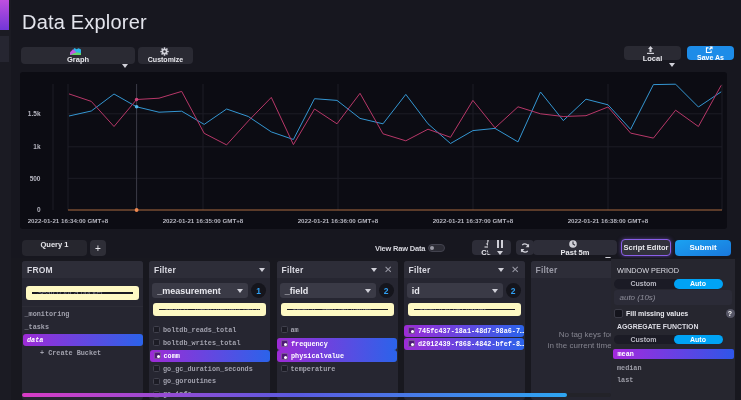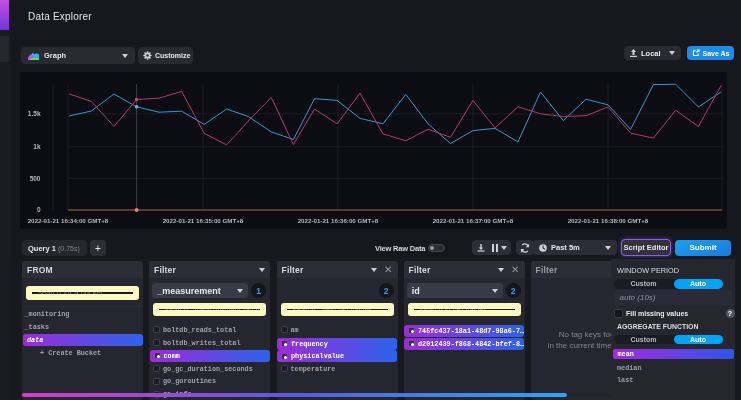--- a/index.html
+++ b/index.html
@@ -1,42 +1,42 @@
 <!DOCTYPE html>
 <html><head>
 <meta charset="utf-8">
 <style>
   * { margin:0; padding:0; box-sizing:border-box; }
   html,body { width:741px; height:400px; overflow:hidden; background:#17171f; }
   body { font-family:"Liberation Sans", sans-serif; position:relative; }
   .abs { position:absolute; }
   .btn svg { flex:none; }
   .btn { position:absolute; background:#2a2a33; border-radius:4px; color:#e7e7ec;
-         font-size:7.5px; font-weight:bold; display:flex; align-items:center; white-space:nowrap; }
+         font-size:7.5px; font-weight:bold; display:flex; align-items:center; white-space:nowrap;flex-direction:column; }
   .mono { font-family:"Liberation Mono", monospace; }
   .caret { width:0; height:0; border-left:3.5px solid transparent; border-right:3.5px solid transparent; border-top:4px solid #d0d0d8; display:inline-block; }
   .card { position:absolute; top:261px; width:121px; height:139px; background:#262631; border-radius:3px; overflow:hidden; }
   .cardhead { height:17px; background:#2d2d38; display:flex; align-items:center; padding:0 5px; color:#d8d8e0; font-size:8.5px; font-weight:bold; letter-spacing:0.2px; }
   .dd { position:absolute; left:3.3px; top:22.3px; width:96px; height:14.5px; background:#3a3a46; border-radius:3px; color:#e8e8ee; font-size:9px; font-weight:bold; display:flex; align-items:center; padding:0 5px; white-space:nowrap; }
   .badge { position:absolute; top:22px; left:102px; width:15px; height:15px; border-radius:50%; background:#15151c; color:#2f9ff2; font-size:8.5px; font-weight:bold; display:flex; align-items:center; justify-content:center; }
   .srch { position:absolute; left:4px; top:41.8px; width:113px; height:13.5px; background:#1a1a23; border:6px solid #fef9c3; border-radius:3px; color:#81818e; font-size:7.6px; font-style:italic; display:flex; align-items:center; padding:0 5px; white-space:nowrap; overflow:hidden; }
   .row { position:absolute; left:0; width:121px; height:12.7px; color:#a2a2ae; font-size:6.8px; font-weight:bold; display:flex; align-items:center; white-space:nowrap; overflow:hidden; }
   .row .cb { width:7px; height:7px; background:#1c1c25; border:1px solid #41414d; border-radius:1.5px; margin:0 3px 0 4px; flex:none; }
   .rowsel { position:absolute; left:0.5px; width:120px; height:12px; border-radius:3px; background:linear-gradient(90deg,#9d2bd6,#2b63ea); color:#fff; font-size:6.8px; font-weight:bold; display:flex; align-items:center; white-space:nowrap; overflow:hidden; }
   .rowsel .cb { width:7px; height:7px; background:rgba(20,10,40,.55); border:1px solid rgba(255,255,255,.25); border-radius:1.5px; margin:0 3px 0 4px; flex:none; position:relative; }
   .rowsel .cb:after { content:""; position:absolute; left:2px; top:2px; width:3px; height:3px; background:#fff; border-radius:50%; }
 </style>
 </head>
 <body>
 
 <div class="abs" style="left:0;top:0;width:11px;height:400px;background:#1b1b23;"></div>
 <div class="abs" style="left:0;top:0;width:9px;height:30px;background:linear-gradient(180deg,#c04fe0,#7136d8);"></div>
 <div class="abs" style="left:0;top:36px;width:9px;height:26px;background:#262631;"></div>
 
-<div class="abs" style="left:28px;top:11px;font-size:10px;font-weight:500;color:#e3e4ec;letter-spacing:0.2px;">Data Explorer</div>
+<div class="abs" style="left:22px;top:11px;font-size:20px;font-weight:500;color:#e3e4ec;letter-spacing:0.2px;">Data Explorer</div>
 
 <div class="btn" style="left:21px;top:47px;width:114px;height:17px;padding:0 7px;">
   <svg width="11" height="8" viewBox="0 0 11 8" style="margin-right:5px;">
     <polygon points="3.5,8 3.5,2 4.6,1 6.5,2.3 8.6,1.2 11,2.6 11,8" fill="#2cb5e8"></polygon>
     <polygon points="0,8 0,5.2 3,2.2 6,4.8 6,8" fill="#bf5ae0"></polygon>
     <polygon points="0.5,8 4,6.3 7,5.3 11,6.2 11,8" fill="#62d46a"></polygon>
   </svg>
   <span>Graph</span>
   <span class="caret" style="margin-left:auto;"></span>
 </div>
@@ -185,20 +185,21 @@
   <div class="row mono" style="top:62.5px;"><span class="cb"></span>boltdb_reads_total</div>
   <div class="row mono" style="top:75.3px;"><span class="cb"></span>boltdb_writes_total</div>
   <div class="rowsel mono" style="top:88.5px;"><span class="cb"></span>comm</div>
   <div class="row mono" style="top:101.2px;"><span class="cb"></span>go_gc_duration_seconds</div>
   <div class="row mono" style="top:114px;"><span class="cb"></span>go_goroutines</div>
   <div class="row mono" style="top:126.8px;"><span class="cb"></span>go_info</div>
 </div>
 
 <div class="card" style="left:276.5px;">
   <div class="cardhead">Filter <span class="caret" style="margin-left:auto;"></span><span style="margin-left:7px;color:#9a9aa6;font-size:10px;font-weight:normal;">✕</span></div>
+  <div class="dd">_field <span class="caret" style="margin-left:auto;"></span></div>
   <div class="badge">2</div>
   <div class="srch">Search _field tag values</div>
   <div class="row mono" style="top:62.5px;"><span class="cb"></span>am</div>
   <div class="rowsel mono" style="top:76.5px;"><span class="cb"></span>frequency</div>
   <div class="rowsel mono" style="top:89px;"><span class="cb"></span>physicalvalue</div>
   <div class="row mono" style="top:101.2px;"><span class="cb"></span>temperature</div>
 </div>
 
 <div class="card" style="left:403.5px;">
   <div class="cardhead">Filter <span class="caret" style="margin-left:auto;"></span><span style="margin-left:7px;color:#9a9aa6;font-size:10px;font-weight:normal;">✕</span></div>

